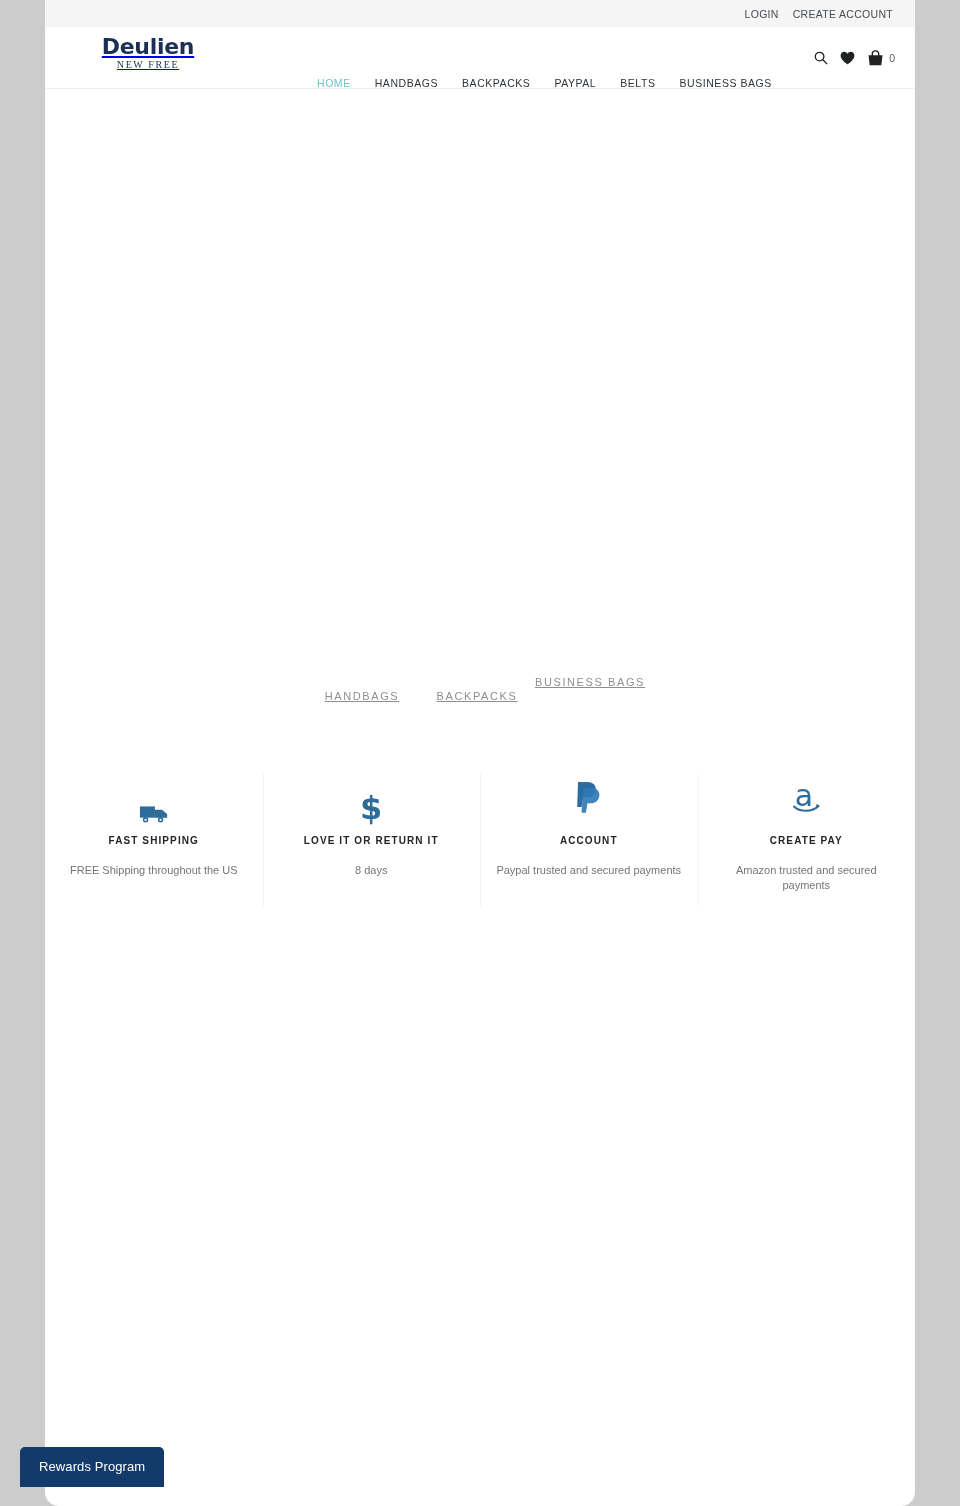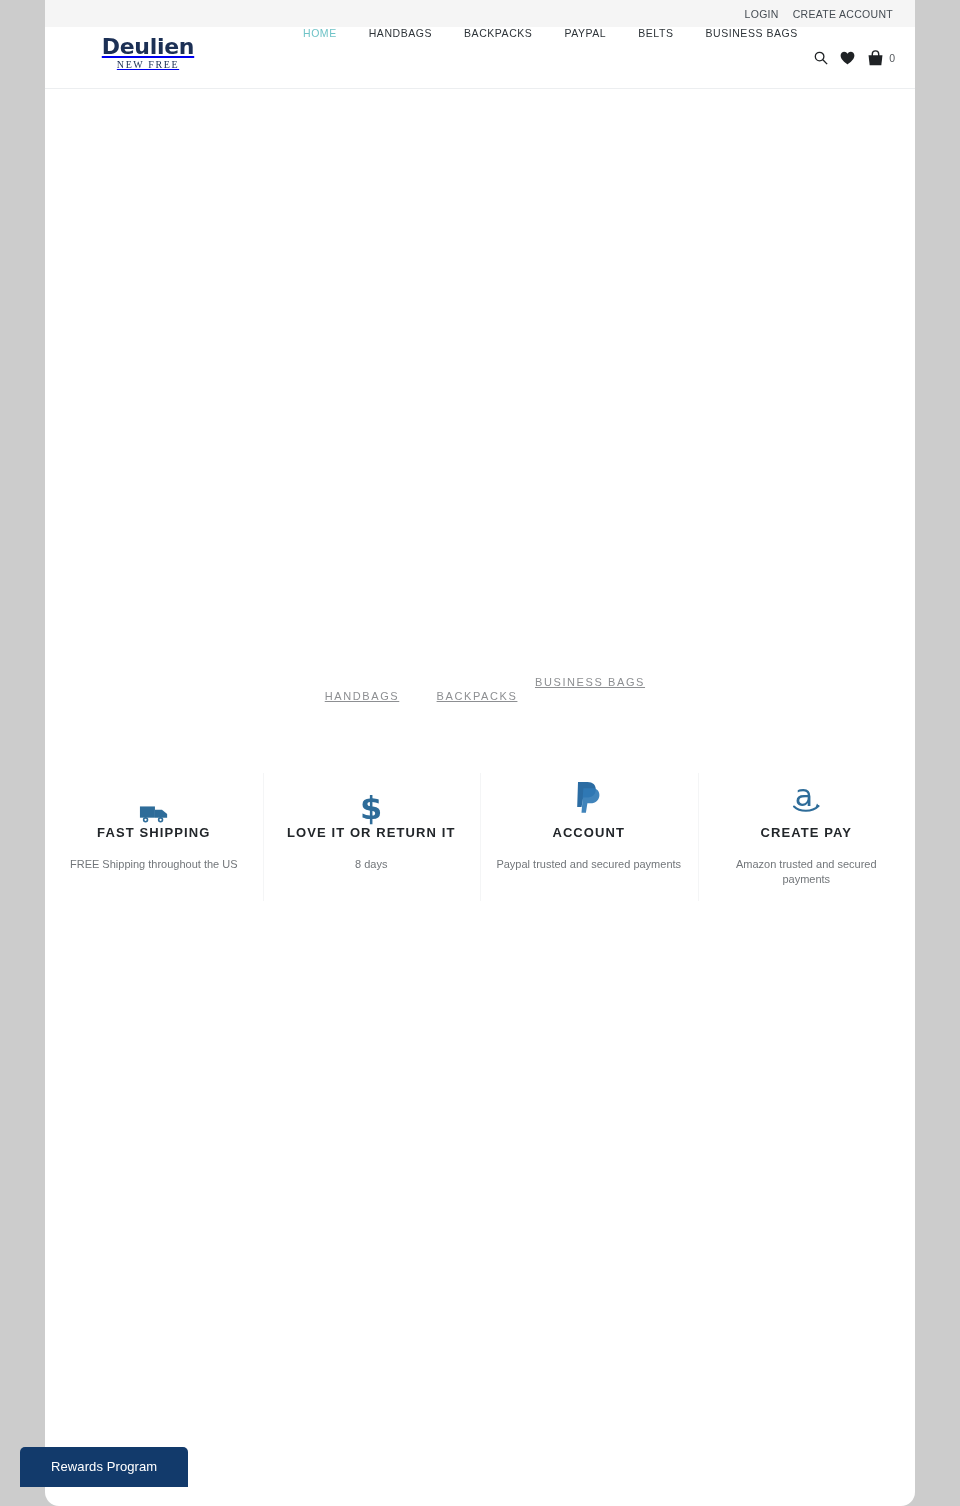--- a/index.html
+++ b/index.html
@@ -74,26 +74,26 @@
     font-family: "Liberation Serif", serif;
     font-size: 10px;
     color: #1c3055;
     letter-spacing: 1.6px;
     margin-top: 1px;
   }
 
   
   .nav {
     position: absolute;
-    left: 246px;
+    left: 260px;
     top: 0;
     height: 62px;
     display: flex;
-    align-items: flex-start;
-    gap: 8px;
+    align-items: flex-end;
+    gap: 0;
   }
   .nav a {
     font-size: 10.5px;
     color: #2e3439;
     letter-spacing: 0.55px;
     text-decoration: none;
     padding: 0 12px;
     white-space: nowrap;
   }
   .nav a.active { color: #6fc3c7; }
@@ -162,41 +162,42 @@
   }
   .f-icon {
     height: 44px;
     display: flex;
     align-items: flex-end;
     justify-content: center;
     color: #2e6c99;
   }
   .f-icon.raise { align-items: flex-start; }
   .f-title {
-    font-size: 13px;
+    margin-top: 10px;
+    font-size: 10px;
     font-weight: bold;
     color: #22262a;
     letter-spacing: 1.1px;
   }
   .f-sub {
     margin-top: 17px;
     font-size: 11px;
     color: #72767a;
     line-height: 15px;
   }
 
   
   .rewards {
     position: absolute;
     left: 20px;
     top: 1447px;
     background: #123a6b;
     color: #ffffff;
     font-size: 13px;
-    padding: 12px 31px 13px;
+    padding: 12px 19px 13px;
     border-radius: 5px 5px 0 0;
     letter-spacing: 0.1px;
     white-space: nowrap;
     cursor: pointer;
   }
 </style>
 </head>
 <body>
 
 <div class="page">

